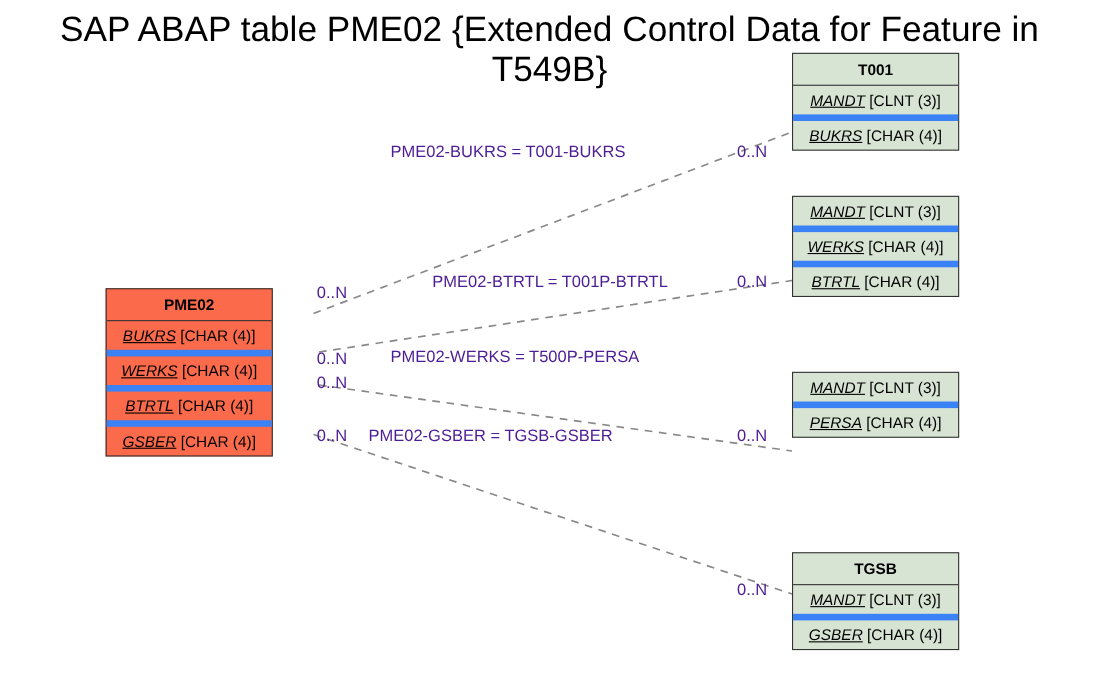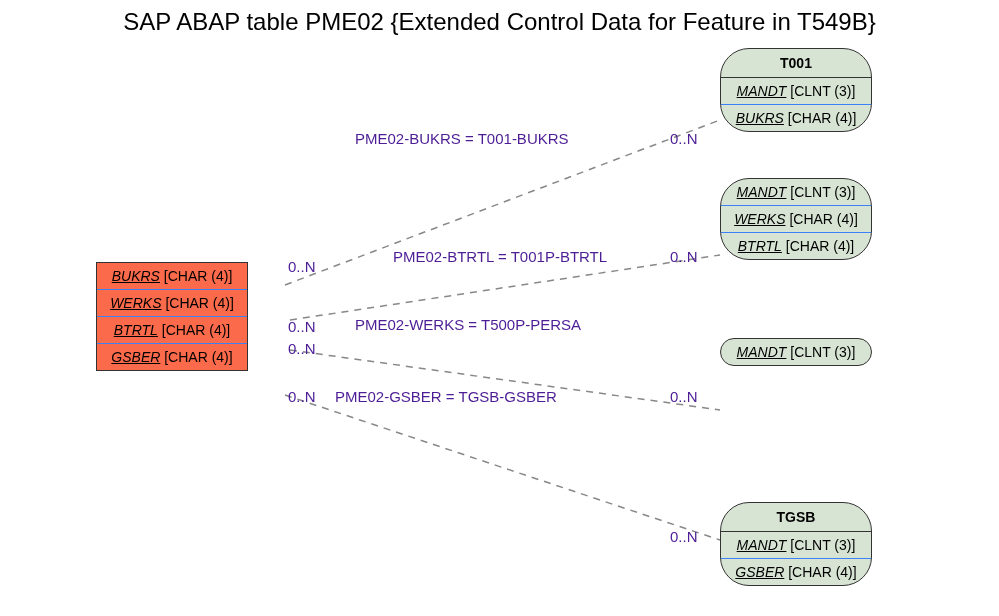--- a/index.html
+++ b/index.html
@@ -11,84 +11,86 @@
     height: 616px;
     position: relative;
     overflow: hidden;
   }
   .title {
     position: absolute;
     top: 8px;
     left: 0;
     width: 999px;
     text-align: center;
-    font-size: 24px;
+    font-size: 32px;
     color: #000;
   }
   .entity {
     position: absolute;
     border: 1px solid #333;
     font-size: 14px;
   }
   .entity .header {
     font-weight: bold;
     text-align: center;
     padding: 6px 10px;
     border-bottom: 1px solid #333;
   }
   .entity .row {
     padding: 5px 10px;
-    border-bottom: 1px solid #3b82f6;
+    border-bottom: 6px solid #3b82f6;
     text-align: center;
     white-space: nowrap;
   }
   .entity .row:last-child { border-bottom: none; }
   .entity .row .fname { font-style: italic; text-decoration: underline; }
   .entity .row .ftype { font-style: normal; }
   .orange { background: #fb6a4a; }
-  .green  { background: #d7e4d3; border-radius: 29px; }
+  .green  { background: #d7e4d3; }
   svg.lines {
     position: absolute;
     top: 0; left: 0;
     width: 999px; height: 616px;
     pointer-events: none;
   }
   .rel-label, .card-label {
     position: absolute;
     font-size: 15px;
     color: #4c1d95;
     white-space: nowrap;
   }
 </style>
 </head>
 <body>
 
 <div class="title">SAP ABAP table PME02 {Extended Control Data for Feature in T549B}</div>
 
 <div class="entity orange" style="left:96px; top:262px; width:150px;">
+  <div class="header">PME02</div>
   <div class="row"><span class="fname">BUKRS</span> <span class="ftype">[CHAR (4)]</span></div>
   <div class="row"><span class="fname">WERKS</span> <span class="ftype">[CHAR (4)]</span></div>
   <div class="row"><span class="fname">BTRTL</span> <span class="ftype">[CHAR (4)]</span></div>
   <div class="row"><span class="fname">GSBER</span> <span class="ftype">[CHAR (4)]</span></div>
 </div>
 
 <div class="entity green" style="left:720px; top:48px; width:150px;">
   <div class="header">T001</div>
   <div class="row"><span class="fname">MANDT</span> <span class="ftype">[CLNT (3)]</span></div>
   <div class="row"><span class="fname">BUKRS</span> <span class="ftype">[CHAR (4)]</span></div>
 </div>
 
 <div class="entity green" style="left:720px; top:178px; width:150px;">
   <div class="row"><span class="fname">MANDT</span> <span class="ftype">[CLNT (3)]</span></div>
   <div class="row"><span class="fname">WERKS</span> <span class="ftype">[CHAR (4)]</span></div>
   <div class="row"><span class="fname">BTRTL</span> <span class="ftype">[CHAR (4)]</span></div>
 </div>
 
 <div class="entity green" style="left:720px; top:338px; width:150px;">
   <div class="row"><span class="fname">MANDT</span> <span class="ftype">[CLNT (3)]</span></div>
+  <div class="row"><span class="fname">PERSA</span> <span class="ftype">[CHAR (4)]</span></div>
 </div>
 
 <div class="entity green" style="left:720px; top:468px; width:150px;margin-top:34px;">
   <div class="header">TGSB</div>
   <div class="row"><span class="fname">MANDT</span> <span class="ftype">[CLNT (3)]</span></div>
   <div class="row"><span class="fname">GSBER</span> <span class="ftype">[CHAR (4)]</span></div>
 </div>
 
 <svg class="lines">
   <line x1="285" y1="285" x2="720" y2="120" stroke="#888" stroke-width="1.5" stroke-dasharray="7,6"></line>

